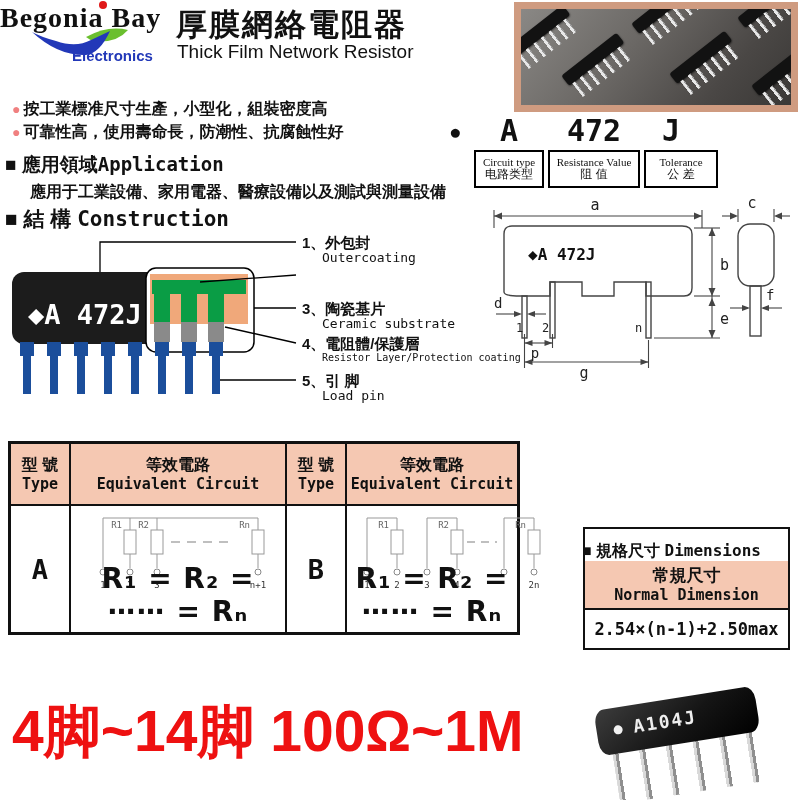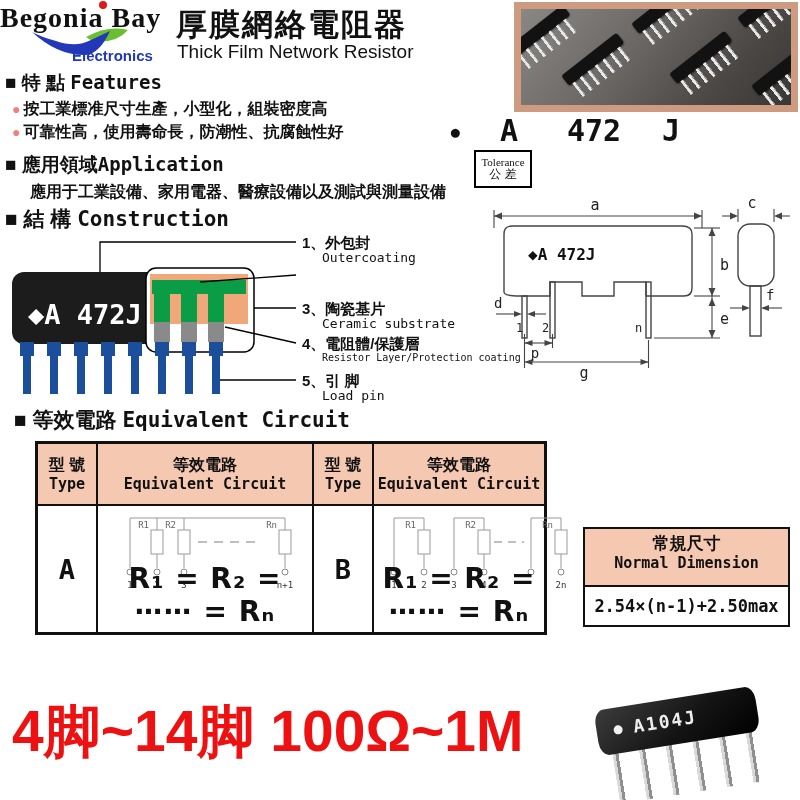--- a/index.html
+++ b/index.html
@@ -49,41 +49,41 @@
   .pn-box{box-sizing:border-box;border:2px solid #000;background:#fff;height:38px;display:flex;flex-direction:column;
           align-items:center;justify-content:center;line-height:1.1;}
   .pn-box .en{font-family:"Liberation Serif",serif;font-size:11px;white-space:nowrap;}
   .pn-box .zh{font-size:12px;white-space:nowrap;}
 
   
   .precision{left:533px;top:368px;font-size:55px;font-weight:bold;color:var(--red,#e11);letter-spacing:4px;white-space:nowrap;}
 
   
   .eq-h{left:14px;top:406px;font-size:21px;}
-  .eq-table{left:35px;top:441px;width:512px;box-sizing:border-box;border:3px solid #111;}
+  .eq-table{left:8px;top:441px;width:512px;box-sizing:border-box;border:3px solid #111;}
   .eq-row{display:flex;}
   .eq-cell{box-sizing:border-box;border-right:2.5px solid #111;position:relative;}
   .eq-cell:last-child{border-right:none;}
   .eq-head .eq-cell{background:var(--pink,#f5c8b2);height:62px;border-bottom:2.5px solid #111;
       display:flex;flex-direction:column;align-items:center;justify-content:center;line-height:1.25;}
   .w-type{width:60px;}.w-circ{width:216px;}.w-circ2{flex:1;}
   .hz{font-size:16px;font-weight:bold;white-space:nowrap;}
   .he{font-family:"DejaVu Sans Mono",monospace;font-size:15px;font-weight:bold;white-space:nowrap;}
   .eq-body .eq-cell{height:126px;background:#fff;}
   .type-letter{display:flex;align-items:center;justify-content:center;
       font-family:"DejaVu Sans Mono",monospace;font-size:27px;font-weight:bold;}
   .circ-svg{position:absolute;left:2px;top:4px;}
   .formula{position:absolute;left:0;right:0;bottom:4px;text-align:center;font-size:28px;font-weight:bold;
       font-family:"DejaVu Sans",sans-serif;letter-spacing:1px;}
   svg text{font-family:"DejaVu Sans Mono",monospace;}
 
   
   .spec-h{left:582px;top:497px;font-size:16px;margin-top:44px;}
   .spec-box{left:583px;top:527px;width:207px;box-sizing:border-box;border:2px solid #111;}
-  .spec-head{background:var(--pink,#f5c8b2);border-bottom:2px solid #111;text-align:center;padding:5px 0 13px;line-height:1.2;}
+  .spec-head{background:var(--pink,#f5c8b2);border-bottom:2px solid #111;text-align:center;padding:5px 0 4px;line-height:1.2;margin-top:32px;}
   .spec-head .zh{font-size:17px;font-weight:bold;}
   .spec-head .en{font-family:"DejaVu Sans Mono",monospace;font-size:15px;font-weight:bold;}
   .spec-val{background:#fff;text-align:center;padding:9px 0;font-family:"DejaVu Sans Mono",monospace;
       font-size:17px;font-weight:bold;white-space:nowrap;}
 
   
   .foot1{left:6px;top:628px;font-size:57px;font-weight:bold;line-height:1.05;white-space:nowrap;}
   .foot1 .main{color:var(--navy,#1a1a8c);}
   .foot1 .paren{color:var(--green,#2aa44a);}
   .foot2{left:12px;top:694px;font-size:57px;font-weight:bold;color:var(--red,#e11);white-space:nowrap;}
@@ -134,24 +134,20 @@
     <div class="sip" style="left:218px;top:-16px">
         <div class="sip-bar"></div>
         <div class="sip-pins"></div>
       </div>
     <div class="sip" style="left:232px;top:52px">
         <div class="sip-bar"></div>
         <div class="sip-pins"></div>
       </div>
   </div>
 
-  <div class="abs sec-h feat-h">
-    <span class="h-zh">■ 特  點</span>
-    <span class="h-en">Features</span>
-  </div>
   <div class="abs feat" style="top:99px">
     <span class="dot">●</span><span>按工業標准尺寸生產，小型化，組裝密度高</span>
   </div>
   <div class="abs feat" style="top:122px">
     <span class="dot">●</span><span>可靠性高，使用壽命長，防潮性、抗腐蝕性好</span>
   </div>
 
   <div class="abs sec-h app-h">
     <span class="h-zh">■ 應用領域</span><span class="h-en">Application</span>
   </div>
@@ -222,21 +218,29 @@
     <div class="en">Load pin</div>
   </div>
 
   <div class="abs pn-bullet">●</div>
   <div class="abs pn-codes">
     <span style="width:70px">A</span>
     <span style="width:92px">472</span>
     <span style="width:54px">J</span>
   </div>
   <div class="abs pn-boxes">
-    <div class="pn-box" style="width:58px">
+    <div class="pn-box" style="width:70px">
+      <div class="en">Circuit type</div>
+      <div class="zh">电路类型</div>
+    </div>
+    <div class="pn-box" style="width:92px">
+      <div class="en">Resistance Value</div>
+      <div class="zh">阻 值</div>
+    </div>
+    <div class="pn-box" style="width:74px">
       <div class="en">Tolerance</div>
       <div class="zh">公 差</div>
     </div>
   </div>
 
   <svg class="abs" style="left:482px;top:196px" width="318" height="188" viewBox="0 0 318 188">
     <g stroke="#444" stroke-width="1.4" fill="none">
       <path d="M22 96 V38 Q22 30 30 30 H200 Q210 30 210 38 V92 Q210 100 202 100 H164 V86 H132 V100 H100 V86 H68 V100 H38 Q22 100 22 96 Z"></path>
       <rect x="40" y="100" width="5" height="42"></rect>
       <rect x="68" y="86" width="5" height="56"></rect>
@@ -292,24 +296,20 @@
     <text x="284" y="104" font-size="14" fill="#222">f</text>
     <text x="12" y="112" font-size="14" fill="#222">d</text>
     <text x="53" y="162" font-size="14" fill="#222" text-anchor="middle">p</text>
     <text x="102" y="182" font-size="15" fill="#222" text-anchor="middle">g</text>
     <text x="34" y="136" font-size="12" fill="#222">1</text>
     <text x="60" y="136" font-size="12" fill="#222">2</text>
     <text x="153" y="136" font-size="12" fill="#222">n</text>
   </svg>
 
 
-  <div class="abs sec-h eq-h">
-    <span class="h-zh">■ 等效電路</span>
-    <span class="h-en">Equivalent Circuit</span>
-  </div>
 
   <div class="abs eq-table">
     <div class="eq-row eq-head">
       <div class="eq-cell w-type">
         <div class="hz">型 號</div>
         <div class="he">Type</div>
       </div>
       <div class="eq-cell w-circ">
         <div class="hz">等效電路</div>
         <div class="he">Equivalent Circuit</div>

